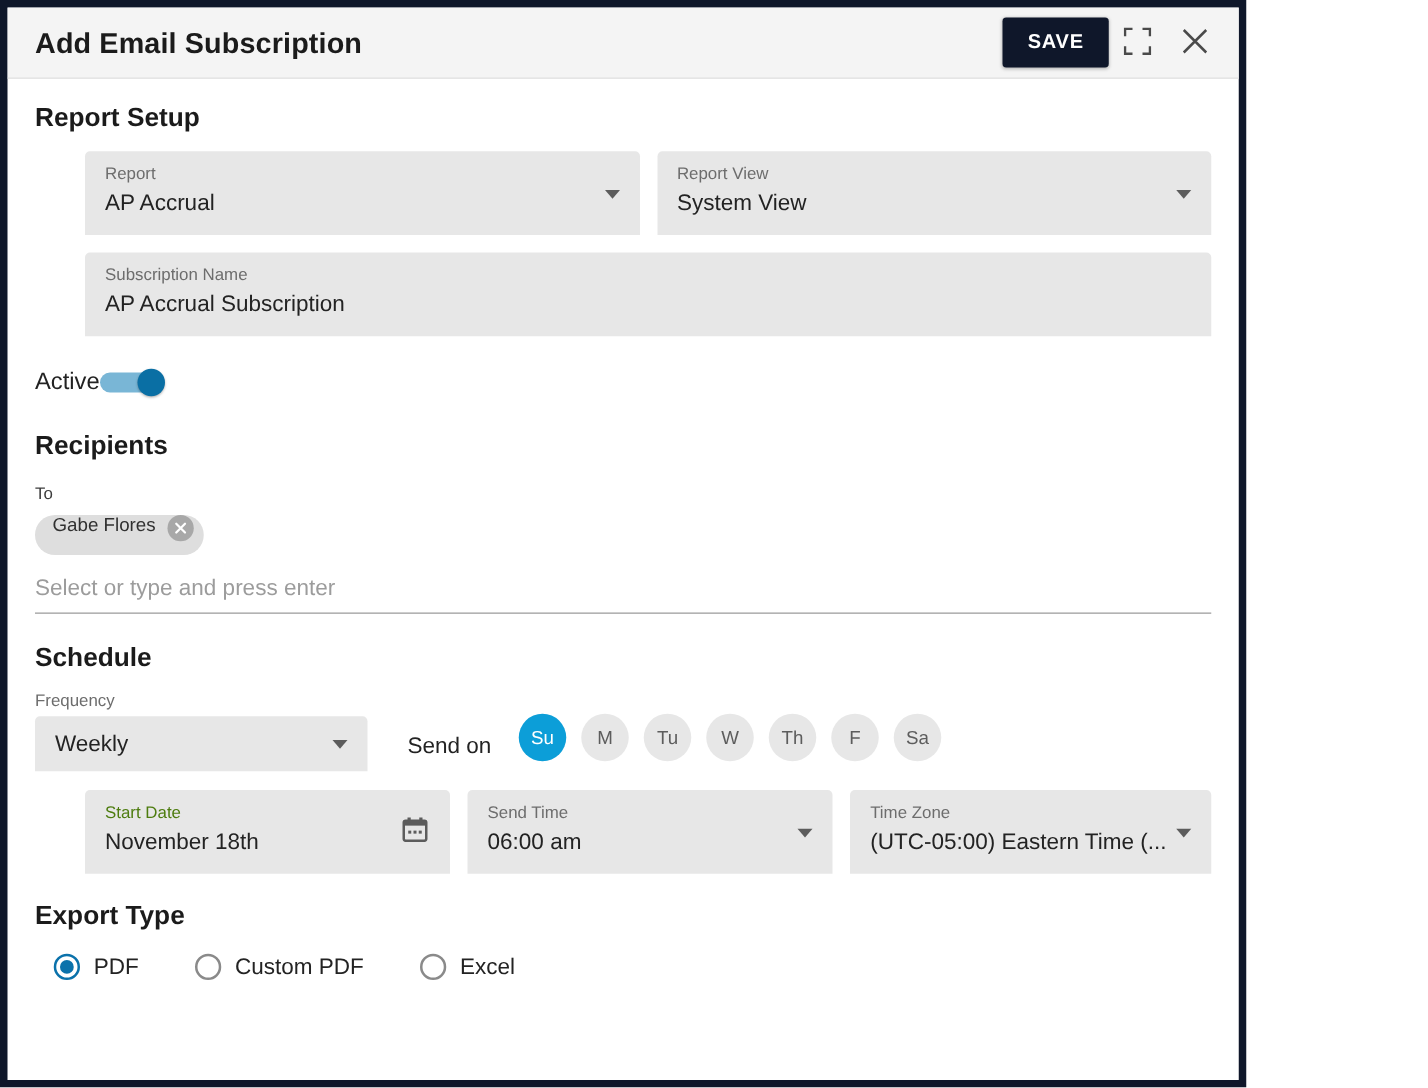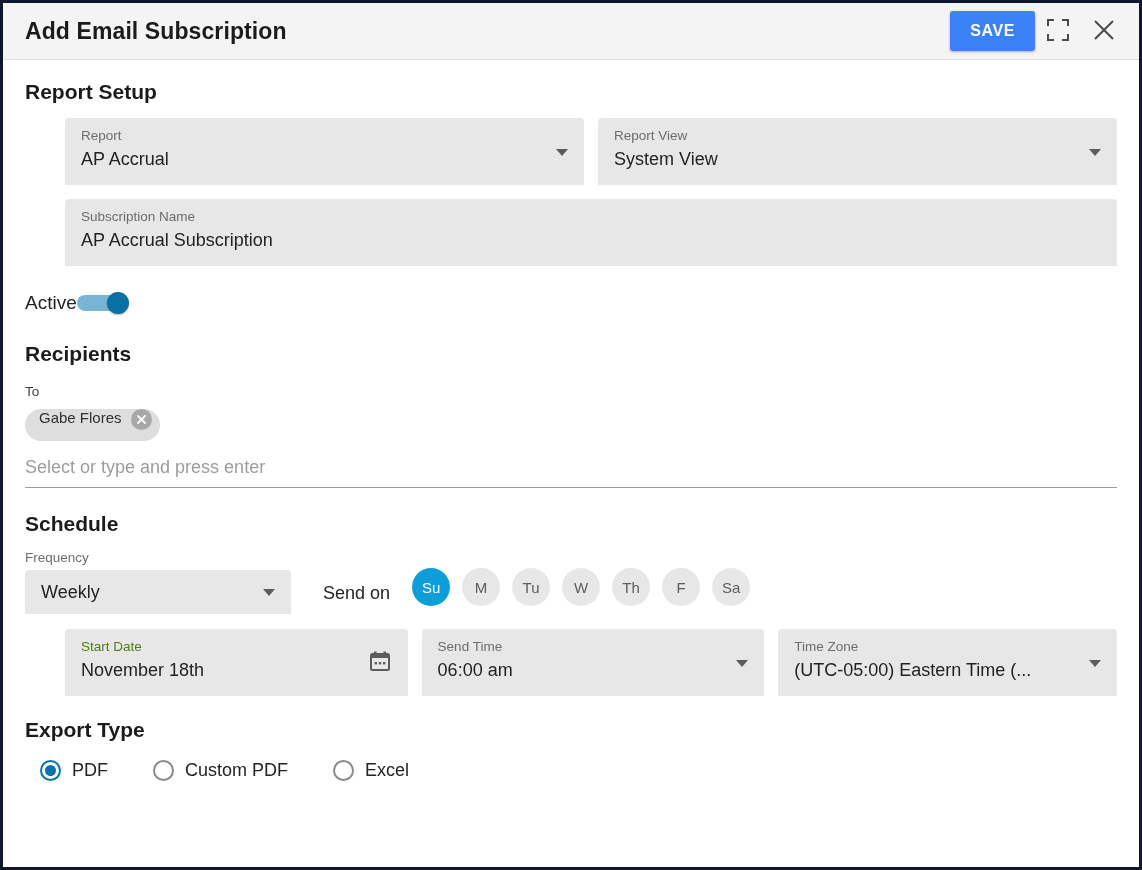--- a/index.html
+++ b/index.html
@@ -3,45 +3,45 @@
 <meta charset="utf-8">
 <style>
   * { box-sizing: border-box; }
   html, body {
     margin: 0; padding: 0;
     background: #ffffff;
     font-family: "Liberation Sans", sans-serif;
   }
   .window {
     position: relative;
-    width: 1142px;
+    width: 997px;
     height: 870px;
     background: #ffffff;
-    border: 3px solid #0f172a;
+    border: 6px solid #0f172a;
     overflow: hidden;
   }
 
   
   .titlebar {
     height: 57px;
     background: #f4f4f4;
     border-bottom: 1px solid #e0e0e0;
     display: flex;
     align-items: center;
     padding: 0 12px 0 22px;
   }
   .title {
     font-size: 23px;
     font-weight: bold;
     color: #1b1b1b;
     letter-spacing: .1px;
     flex: 1;
   }
   .save-btn {
-    background: #3b82f6;
+    background: #0f172a;
     color: #ffffff;
     border: none;
     border-radius: 3px;
     font-family: "Liberation Sans", sans-serif;
     font-size: 16px;
     font-weight: bold;
     letter-spacing: .6px;
     padding: 11px 20px;
     cursor: pointer;
     box-shadow: 0 1px 3px rgba(0,0,0,.28);

